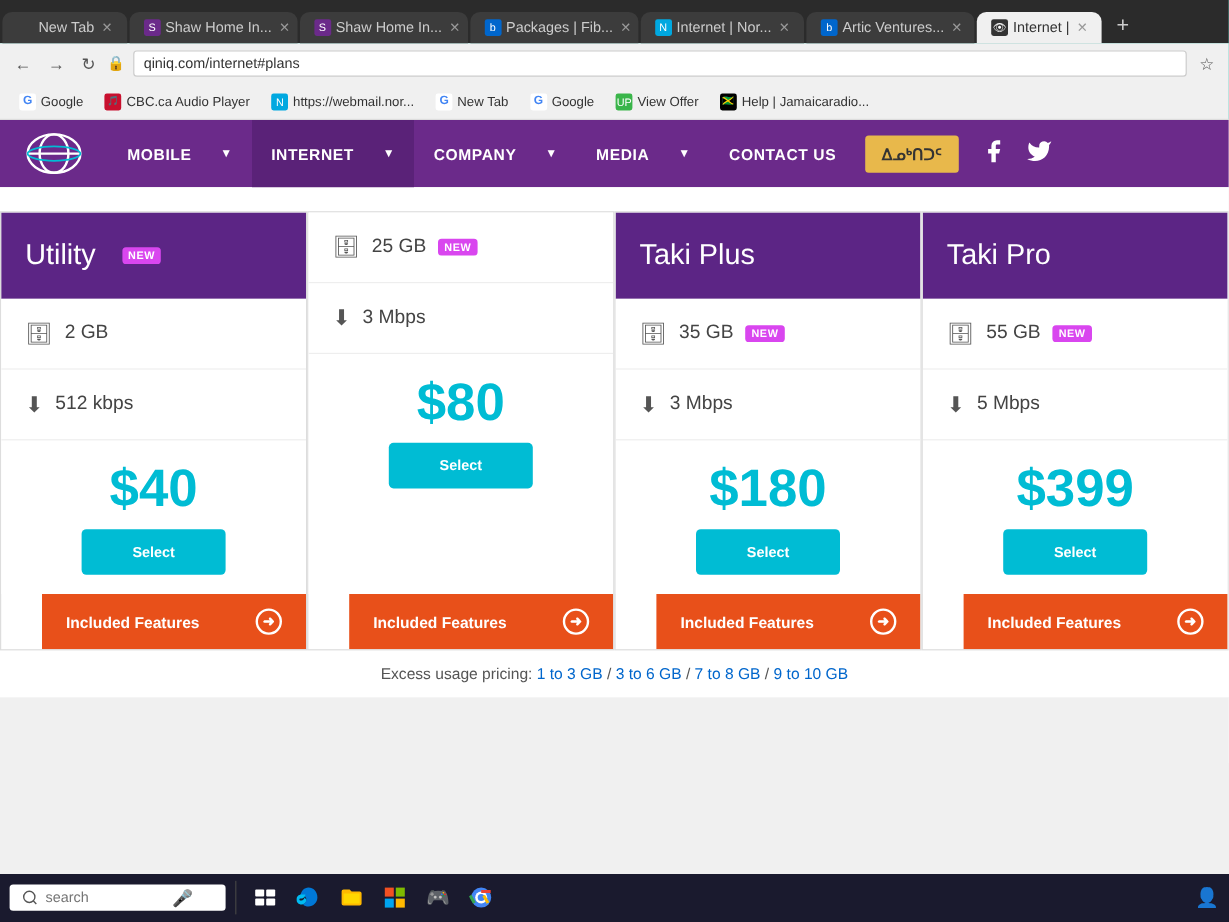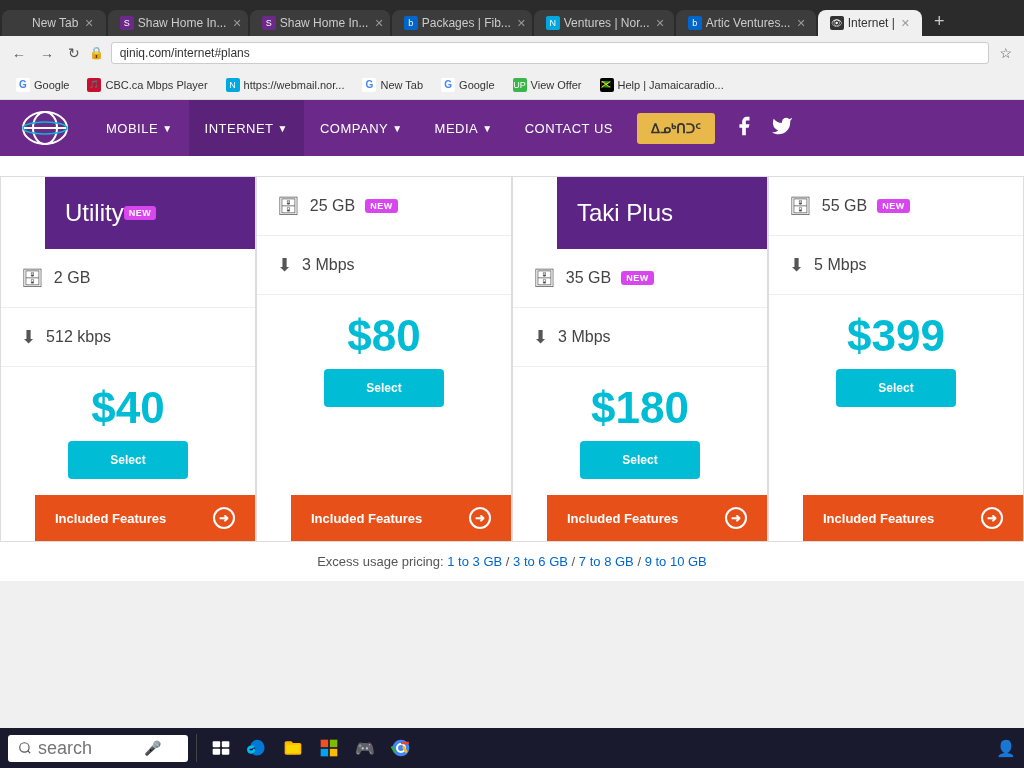--- a/index.html
+++ b/index.html
@@ -22,32 +22,32 @@
     .bookmark-item { display: flex; align-items: center; padding: 2px 8px; font-size: 11px; color: #333; cursor: pointer; border-radius: 3px; white-space: nowrap; gap: 4px; }
     .bm-icon { width: 14px; height: 14px; border-radius: 2px; display: inline-flex; align-items: center; justify-content: center; font-size: 9px; flex-shrink: 0; }
 
     
     .site-content { width: 100%; }
 
     
     .site-nav { background: #6b2a8a; display: flex; align-items: center; padding: 0 20px; height: 56px; }
     .logo { width: 50px; height: 40px; margin-right: 20px; }
     .nav-items { display: flex; align-items: center; flex: 1; }
-    .nav-item { color: white; font-size: 13px; font-weight: 400; padding: 0 16px; height: 56px; display: flex; align-items: center; cursor: pointer; letter-spacing: 0.5px; }
+    .nav-item { color: white; font-size: 13px; font-weight: 700; padding: 0 16px; height: 56px; display: flex; align-items: center; cursor: pointer; letter-spacing: 0.5px; gap: 20px; }
     .nav-item.active { background: #5a2278; }
     .nav-item .arrow { font-size: 10px; margin-left: 4px; }
     .nav-lang { background: #e8b84b; color: #333; font-size: 13px; font-weight: bold; padding: 8px 14px; border-radius: 3px; margin-left: 8px; cursor: pointer; }
     .nav-social { color: white; font-size: 18px; padding: 0 8px; cursor: pointer; }
 
     
     .plans-section { background: white; padding: 20px 0 0 0; }
     .plans-grid { display: grid; grid-template-columns: repeat(4, 1fr); gap: 0; width: 100%; }
 
     .plan-card { display: flex; flex-direction: column; border: 1px solid #ddd; overflow: hidden; }
-    .plan-header { padding: 22px 20px; display: flex; align-items: center; gap: 0; margin-left: 44px; }
+    .plan-header { padding: 22px 20px; display: flex; align-items: center; gap: 22px; }
     .plan-header.utility { background: #5c2585; }
     .plan-header.taki-home { background: #5c2585; }
     .plan-header.taki-plus { background: #5c2585; }
     .plan-header.taki-pro { background: #5c2585; }
     .plan-title { color: white; font-size: 24px; font-weight: 300; }
     .new-badge { background: #d946ef; color: white; font-size: 9px; font-weight: bold; padding: 2px 5px; border-radius: 3px; letter-spacing: 0.5px; }
 
     .plan-body { background: white; flex: 1; padding: 0; }
     .plan-stat { padding: 18px 20px; border-bottom: 1px solid #eee; display: flex; align-items: center; gap: 10px; font-size: 16px; color: #444; }
     .stat-icon { font-size: 18px; color: #555; }
@@ -109,21 +109,21 @@
     </div>
 
     <div class="tab">
       <span class="favicon tab-bell">b</span>
       <span>Packages | Fib...</span>
       <span class="close-x">✕</span>
     </div>
 
     <div class="tab">
       <span class="favicon tab-n">N</span>
-      <span>Ventures | Nor...</span>
+      <span>Internet | Nor...</span>
       <span class="close-x">✕</span>
     </div>
 
     <div class="tab">
       <span class="favicon tab-bell">b</span>
       <span>Artic Ventures...</span>
       <span class="close-x">✕</span>
     </div>
 
     <div class="tab active">
@@ -143,21 +143,21 @@
     <button class="nav-btn">☆</button>
   </div>
 
   <div class="bookmarks-bar">
     <div class="bookmark-item">
       <span class="bm-icon favicon-g">G</span>
       <span>Google</span>
     </div>
     <div class="bookmark-item">
       <span class="bm-icon favicon-cbc">🎵</span>
-      <span>CBC.ca Mbps Player</span>
+      <span>CBC.ca Audio Player</span>
     </div>
     <div class="bookmark-item">
       <span class="bm-icon favicon-n">N</span>
       <span>https://webmail.nor...</span>
     </div>
     <div class="bookmark-item">
       <span class="bm-icon favicon-g">G</span>
       <span>New Tab</span>
     </div>
     <div class="bookmark-item">
@@ -291,20 +291,23 @@
             <button class="select-btn">Select</button>
           </div>
         </div>
         <div class="included-features">
           <span>Included Features</span>
           <span class="features-arrow">➜</span>
         </div>
       </div>
 
       <div class="plan-card">
+        <div class="plan-header taki-pro">
+          <span class="plan-title">Taki Pro</span>
+        </div>
         <div class="plan-body">
           <div class="plan-stat">
             <span class="stat-icon">🗄</span>
             <span>55 GB</span>
             <span class="new-badge">NEW</span>
           </div>
           <div class="plan-stat">
             <span class="stat-icon">⬇</span>
             <span>5 Mbps</span>
           </div>
@@ -333,21 +336,21 @@
     </div>
   </div>
 </div>
 
 <div class="taskbar">
   <div class="taskbar-search">
     <svg width="14" height="14" viewBox="0 0 24 24" fill="none" stroke="#555" stroke-width="2">
         <circle cx="11" cy="11" r="8"></circle>
         <path d="m21 21-4.35-4.35"></path>
       </svg>
-    <input type="text" placeholder="search" style="border: none; outline: none; font-size: 18px; width: 100px;">
+    <input type="text" placeholder="search" style="border: none; outline: none; font-size: 12px; width: 100px;">
     <span style="color:#555;font-size:14px;">🎤</span>
   </div>
 
   <div class="taskbar-divider"></div>
 
   <div class="taskbar-icon">
     <svg width="20" height="18" viewBox="0 0 24 20" fill="white">
       <rect x="2" y="2" width="9" height="7" rx="1" fill="white"></rect>
       <rect x="13" y="2" width="9" height="7" rx="1" fill="white"></rect>
       <rect x="2" y="11" width="9" height="7" rx="1" fill="white"></rect>

